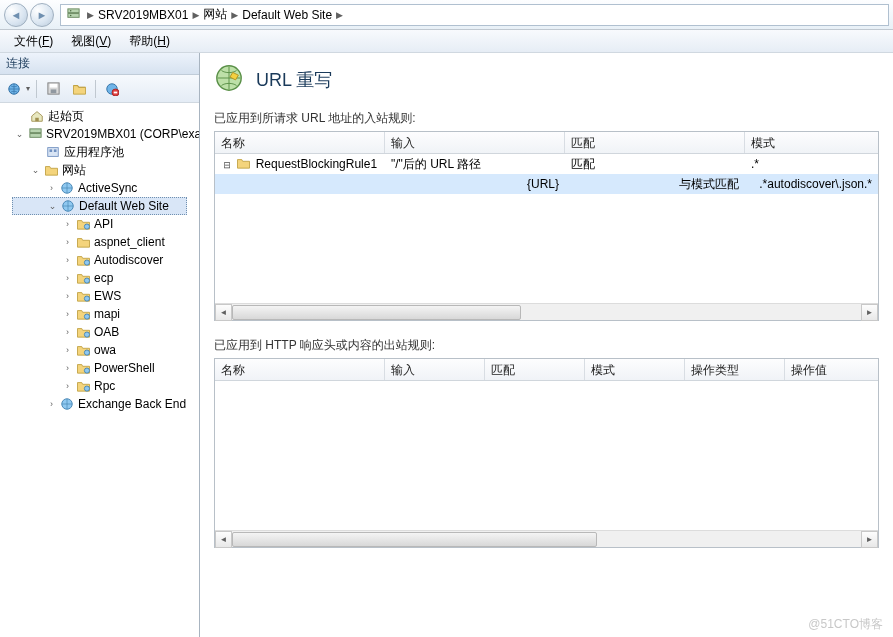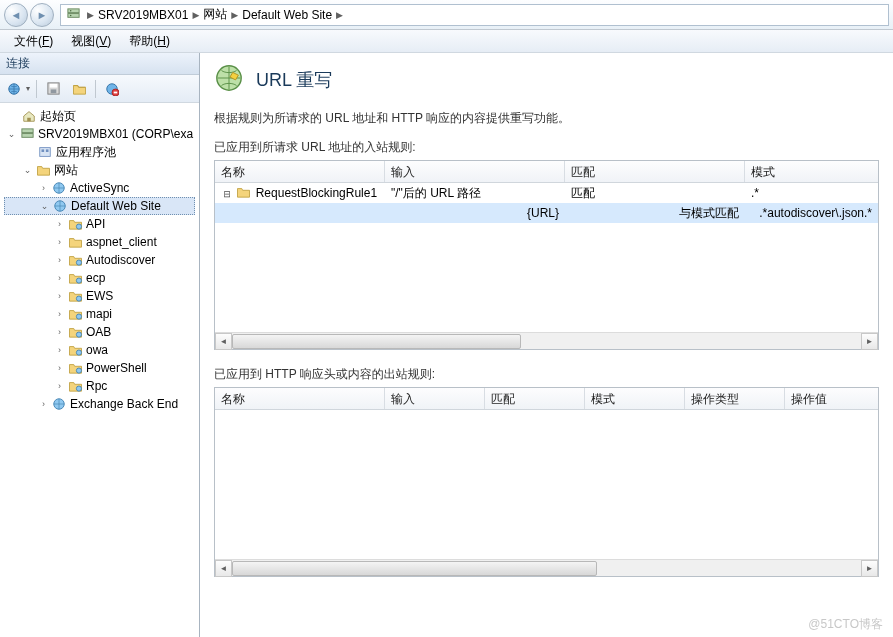--- a/index.html
+++ b/index.html
@@ -21,21 +21,21 @@
 
 
 .main { flex: 1; display: flex; overflow: hidden; }
 
 
 .left-panel { width: 200px; border-right: 1px solid #a8b4c0; display: flex; flex-direction: column; background: #fff; }
 .panel-header { height: 22px; background: linear-gradient(#edf3fb, #d6e2f0); border-bottom: 1px solid #c0ccd8; padding: 0 6px; display: flex; align-items: center; font-size: 12px; color: #1a3a5a; }
 .toolbar { height: 28px; background: linear-gradient(#f6f9fd, #e4ecf5); border-bottom: 1px solid #d0d8e0; display: flex; align-items: center; padding: 0 4px; gap: 6px; }
 .tb-btn { width: 20px; height: 20px; display: flex; align-items: center; justify-content: center; cursor: pointer; }
 .tb-sep { width: 1px; height: 18px; background: #c0c8d0; }
-.tree { flex: 1; overflow: auto; padding: 4px 4px; }
+.tree { flex: 1; overflow: auto; padding: 4px 12px; }
 .tree-row { display: flex; align-items: center; height: 18px; padding: 1px 0; cursor: pointer; white-space: nowrap; }
 .tree-row.selected { background: #d9e6f7; border: 1px dotted #7090b0; padding: 0; }
 .tw { width: 11px; height: 11px; display: flex; align-items: center; justify-content: center; color: #606060; font-size: 9px; margin-right: 2px; flex-shrink: 0; }
 .tree-icon { width: 16px; height: 16px; margin-right: 3px; display: flex; align-items: center; justify-content: center; flex-shrink: 0; }
 .tree-label { font-size: 12px; }
 
 
 .right-panel { flex: 1; display: flex; flex-direction: column; background: #fff; padding: 10px 14px 8px 14px; overflow: hidden; }
 .page-title { display: flex; align-items: center; gap: 12px; margin-bottom: 14px; }
 .page-title h1 { font-size: 18px; font-weight: normal; color: #1a3a5a; }
@@ -316,21 +316,20 @@
     <div class="page-title">
       <span>
         <svg width="30" height="30" viewBox="0 0 32 32">
             <circle cx="16" cy="16" r="13" fill="#bde0a8" stroke="#5a9048" stroke-width="1.5"></circle>
             <path d="M4 16h24M16 4v24M8 8c4 3 12 3 16 0M8 24c4-3 12-3 16 0" stroke="#5a9048" fill="none"></path>
             <path d="M20 10l6 3-3 5-6-3z" fill="#f4d040" stroke="#b09020"></path>
           </svg>
       </span>
       <h1>URL 重写</h1>
     </div>
-    <div class="desc">根据规则为所请求的 URL 地址和 HTTP 响应的内容提供重写功能。</div>
 
     <div class="section-label">已应用到所请求 URL 地址的入站规则:</div>
     <div class="grid-box" style="height:190px">
       <div class="grid-header">
         <div class="grid-col" style="width:170px">名称</div>
         <div class="grid-col" style="width:180px">输入</div>
         <div class="grid-col" style="width:180px">匹配</div>
         <div class="grid-col" style="flex:1;border-right:none">模式</div>
       </div>
       <div class="grid-body">

